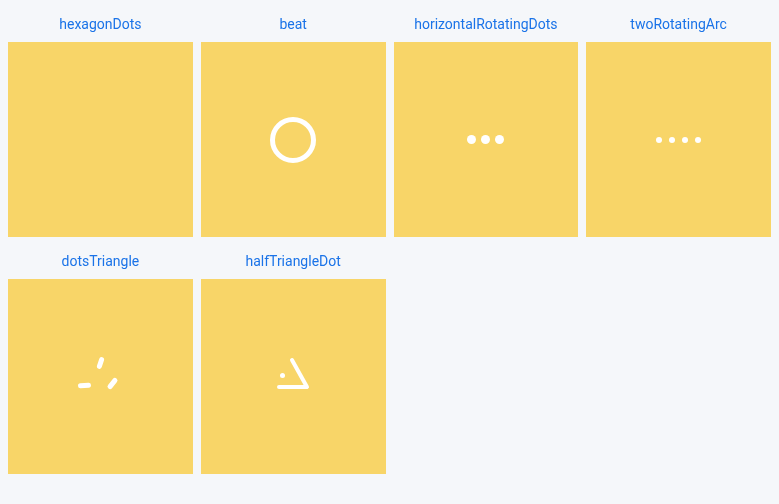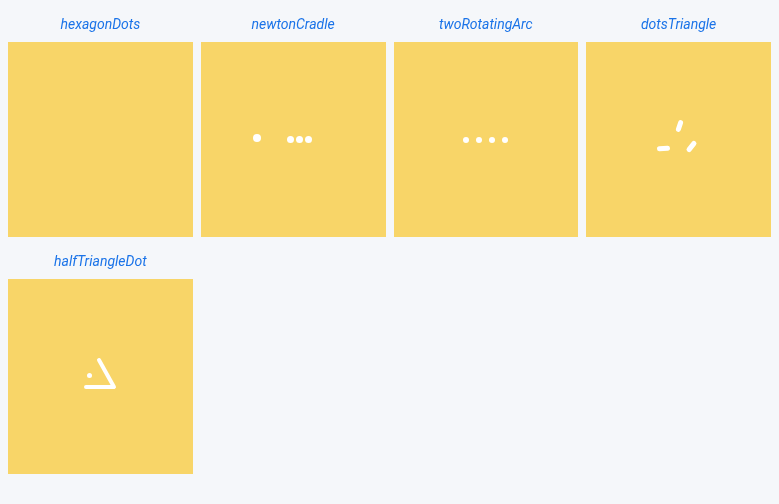--- a/index.html
+++ b/index.html
@@ -15,21 +15,20 @@
     }
     .grid {
       display: grid;
       grid-template-columns: repeat(4, 1fr);
       gap: 8px;
     }
     .card {
       display: flex;
       flex-direction: column;
       align-items: center;
-      font-style: italic;
     }
     .card-title {
       color: #1a73e8;
       font-size: 14px;
       padding: 8px 0 10px 0;
       text-align: center;
       font-weight: 400;
     }
     .card-preview {
       width: 100%;
@@ -195,34 +194,39 @@
 
 <div class="grid">
 
   <div class="card">
     <a class="card-title">hexagonDots</a>
     <div class="card-preview">
       <span></span>
     </div>
   </div>
 
-
-
-
-  <div class="card">
-    <a class="card-title">newtonCradle</a>
-    <div class="card-preview">
-      <div class="newton">
-        <div class="dot d1"></div>
-        <div class="dot d2"></div>
-        <div class="dot d3"></div>
-        <div class="dot d4"></div>
-      </div>
-    </div>
-  </div>
+  <div class="card">
+    <a class="card-title">beat</a>
+    <div class="card-preview">
+      <div class="beat-ring"></div>
+    </div>
+  </div>
+
+
+  <div class="card">
+    <a class="card-title">horizontalRotatingDots</a>
+    <div class="card-preview">
+      <div class="h-dots">
+        <div class="dot"></div>
+        <div class="dot"></div>
+        <div class="dot"></div>
+      </div>
+    </div>
+  </div>
+
 
   <div class="card">
     <a class="card-title">twoRotatingArc</a>
     <div class="card-preview">
       <div class="s-dots">
         <div class="dot"></div>
         <div class="dot"></div>
         <div class="dot"></div>
         <div class="dot"></div>
       </div>

